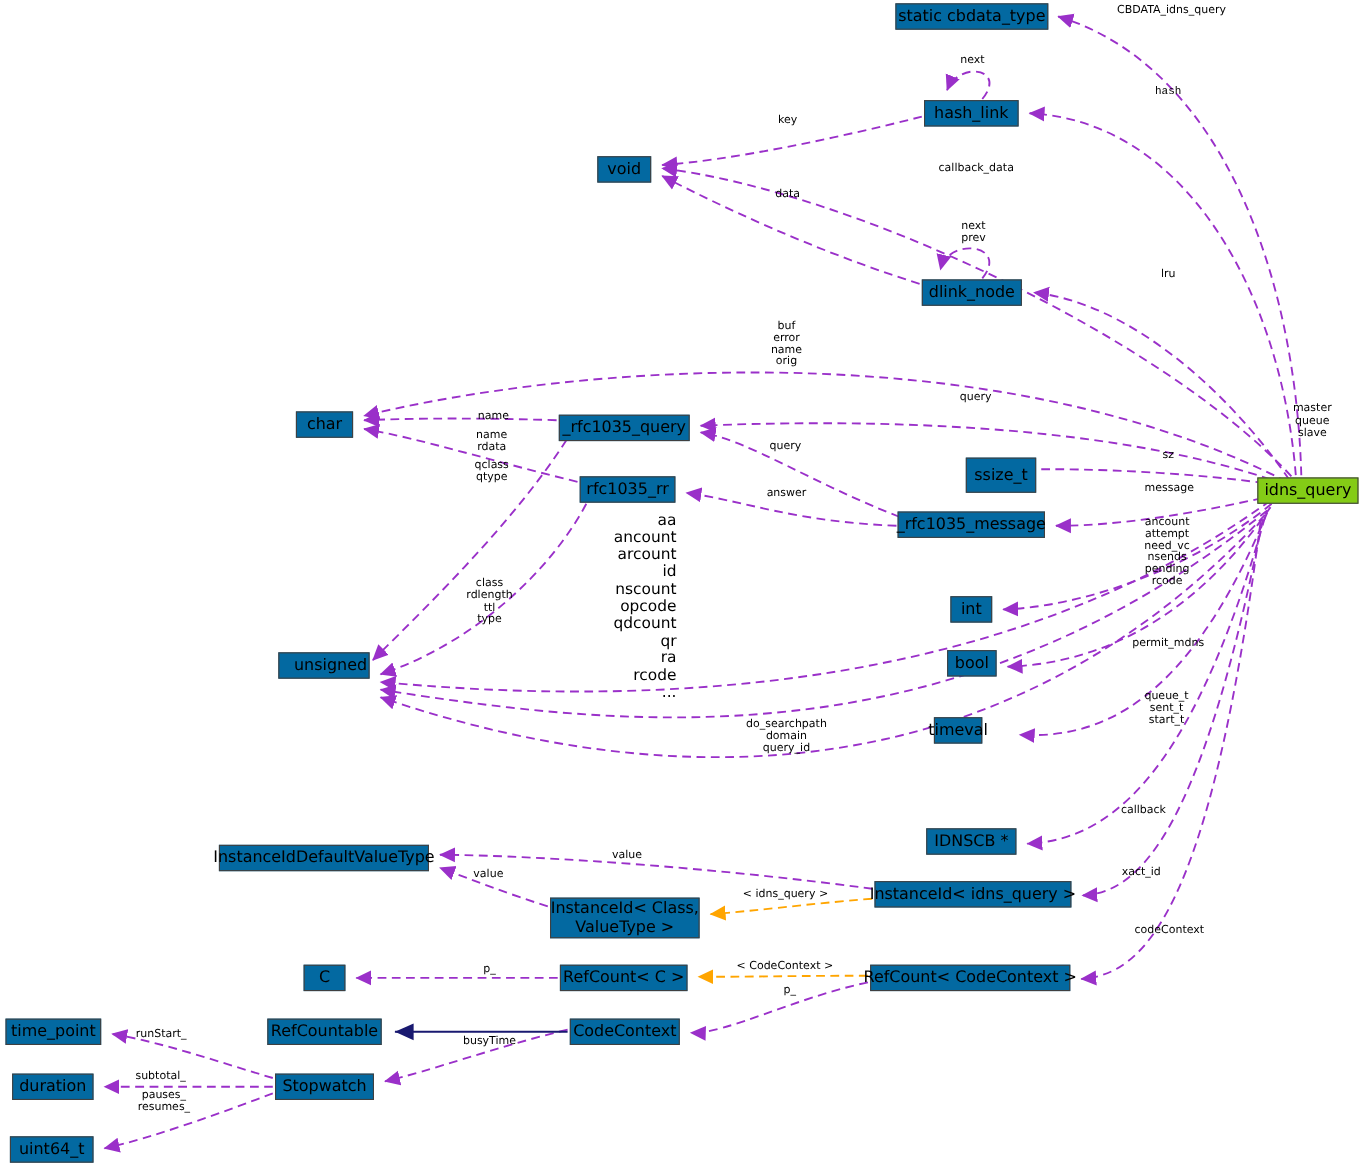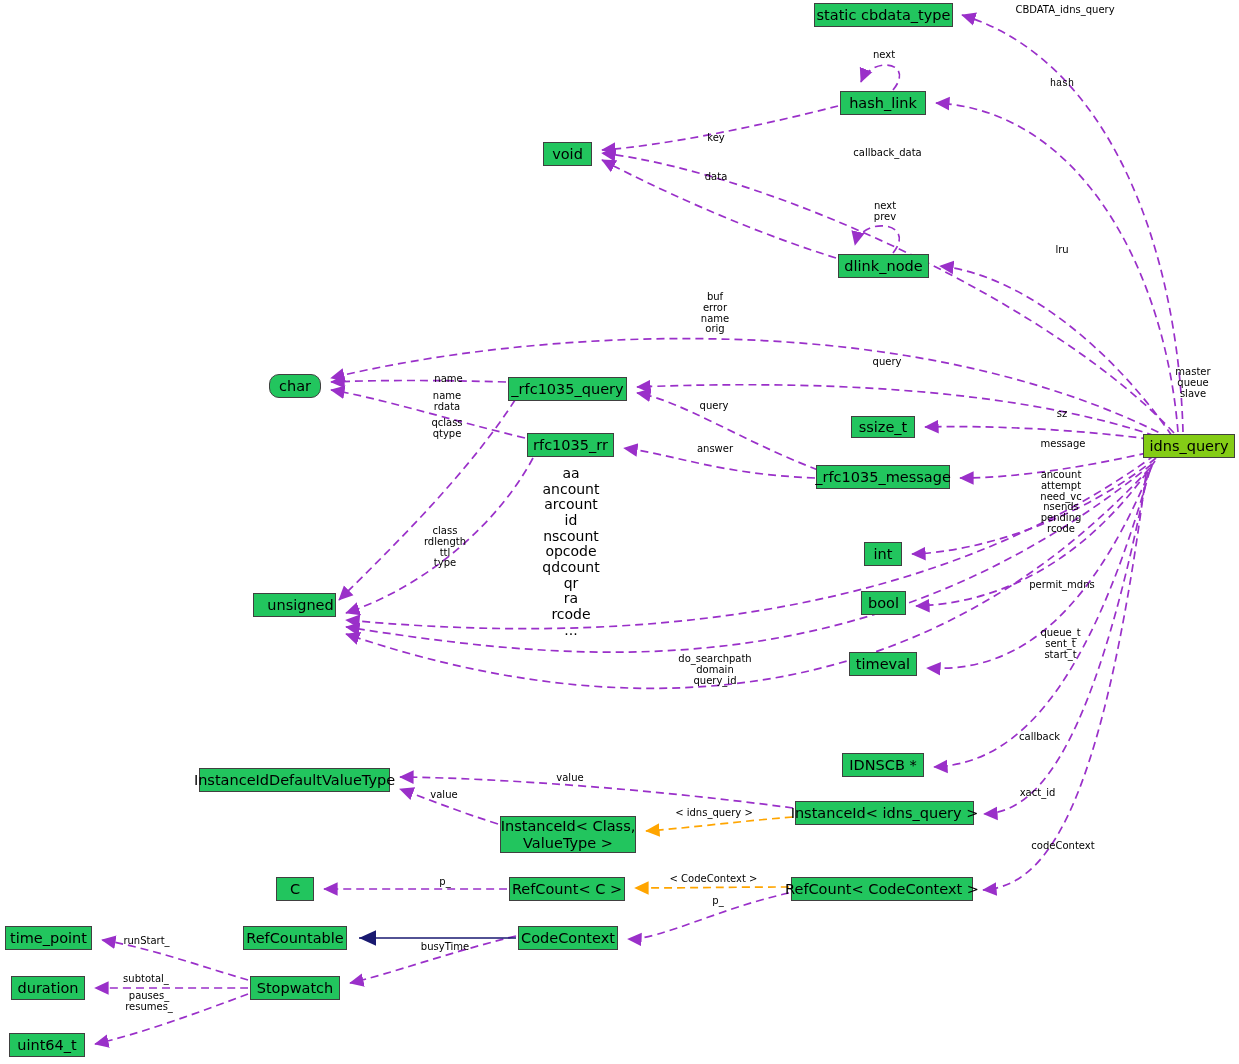--- a/index.html
+++ b/index.html
@@ -4,21 +4,21 @@
 <style>
   html,body{margin:0;padding:0;background:#ffffff;}
   body{font-family:"DejaVu Sans","Liberation Sans",sans-serif;}
   #canvas{position:relative;width:1239px;height:1064px;overflow:hidden;background:#fff;}
   svg.edges{position:absolute;left:0;top:0;width:1239px;height:1064px;pointer-events:none;}
 
   .node{
     position:absolute;
     box-sizing:border-box;
     border:1.4px solid #404040;
-    background:#22c55e;
+    background:#0369a1;
     color:#000000;
     font-size:14.5px;
     line-height:1.12;
     display:flex;
     align-items:center;
     justify-content:center;
     text-align:center;
     white-space:pre;
     z-index:5;
   }
@@ -30,21 +30,21 @@
     color:#000000;
     text-align:center;
     white-space:pre;
     z-index:4;
   }
   .attr-list{
     position:absolute;
     font-size:14px;
     line-height:1.12;
     color:#000;
-    text-align:center;
+    text-align:right;
     white-space:pre;
     z-index:4;
   }
 </style>
 </head>
 <body>
 
 <div id="canvas">
 
   <svg class="edges" viewBox="0 0 1239 1064">
@@ -143,30 +143,30 @@
     <g fill="none" stroke="#191970" stroke-width="1.7" marker-end="url(#arrI)">
 
       <path d="M516,938 L359,938"></path>
     </g>
   </svg>
 
   <div class="node" style="left:814px;top:3px;width:139px;height:24px;"><span>static cbdata_type</span></div>
   <div class="node" style="left:840px;top:91px;width:86px;height:24px;"><span>hash_link</span></div>
   <div class="node" style="left:543px;top:142px;width:49px;height:24px;"><span>void</span></div>
   <div class="node" style="left:838px;top:254px;width:91px;height:24px;"><span>dlink_node</span></div>
-  <div class="node" style="left:269px;top:374px;width:52px;height:24px;border-radius:10px;"><span>char</span></div>
+  <div class="node" style="left:269px;top:374px;width:52px;height:24px;"><span>char</span></div>
   <div class="node" style="left:508px;top:377px;width:119px;height:24px;"><span>_rfc1035_query</span></div>
-  <div class="node" style="left:851px;top:416px;width:64px;height:22px;"><span>ssize_t</span></div>
+  <div class="node" style="left:878px;top:416px;width:64px;height:32px;"><span>ssize_t</span></div>
   <div class="node highlight" style="left:1143px;top:434px;width:92px;height:24px;"><span>idns_query</span></div>
   <div class="node" style="left:527px;top:433px;width:87px;height:24px;"><span>rfc1035_rr</span></div>
   <div class="node" style="left:816px;top:465px;width:134px;height:24px;"><span>_rfc1035_message</span></div>
   <div class="node" style="left:864px;top:542px;width:38px;height:24px;"><span>int</span></div>
   <div class="node" style="left:861px;top:591px;width:45px;height:24px;"><span>bool</span></div>
   <div class="node" style="left:253px;top:593px;width:83px;height:24px;padding-left:12px;"><span>unsigned</span></div>
-  <div class="node" style="left:849px;top:652px;width:68px;height:24px;"><span>timeval</span></div>
+  <div class="node" style="left:849px;top:652px;width:44px;height:24px;"><span>timeval</span></div>
   <div class="node" style="left:842px;top:753px;width:82px;height:24px;"><span>IDNSCB *</span></div>
   <div class="node" style="left:199px;top:768px;width:191px;height:24px;"><span>InstanceIdDefaultValueType</span></div>
   <div class="node" style="left:795px;top:801px;width:179px;height:24px;"><span>InstanceId&lt; idns_query &gt;</span></div>
   <div class="node" style="left:500px;top:816px;width:136px;height:37px;"><span>InstanceId&lt; Class,
 ValueType &gt;</span></div>
   <div class="node" style="left:276px;top:877px;width:38px;height:24px;"><span>C</span></div>
   <div class="node" style="left:509px;top:877px;width:116px;height:24px;"><span>RefCount&lt; C &gt;</span></div>
   <div class="node" style="left:791px;top:877px;width:182px;height:24px;"><span>RefCount&lt; CodeContext &gt;</span></div>
   <div class="node" style="left:5px;top:926px;width:87px;height:24px;"><span>time_point</span></div>
   <div class="node" style="left:243px;top:926px;width:104px;height:24px;"><span>RefCountable</span></div>
@@ -183,21 +183,21 @@
 opcode
 qdcount
 qr
 ra
 rcode
 ...</span></div>
 
   <div class="edge-label" style="left:995px;top:5px;width:140px;"><span>CBDATA_idns_query</span></div>
   <div class="edge-label" style="left:861px;top:50px;width:46px;"><span>next</span></div>
   <div class="edge-label" style="left:1042px;top:79px;width:40px;font-family:Liberation Mono, monospace;"><span>hash</span></div>
-  <div class="edge-label" style="left:701px;top:105px;width:30px;margin-top:28px;"><span>key</span></div>
+  <div class="edge-label" style="left:701px;top:105px;width:30px;"><span>key</span></div>
   <div class="edge-label" style="left:839px;top:148px;width:97px;"><span>callback_data</span></div>
   <div class="edge-label" style="left:698px;top:172px;width:36px;"><span>data</span></div>
   <div class="edge-label" style="left:863px;top:201px;width:44px;"><span>next
 prev</span></div>
   <div class="edge-label" style="left:1050px;top:245px;width:24px;"><span>lru</span></div>
   <div class="edge-label" style="left:692px;top:292px;width:46px;"><span>buf
 error
 name
 orig</span></div>
   <div class="edge-label" style="left:865px;top:357px;width:44px;"><span>query</span></div>

